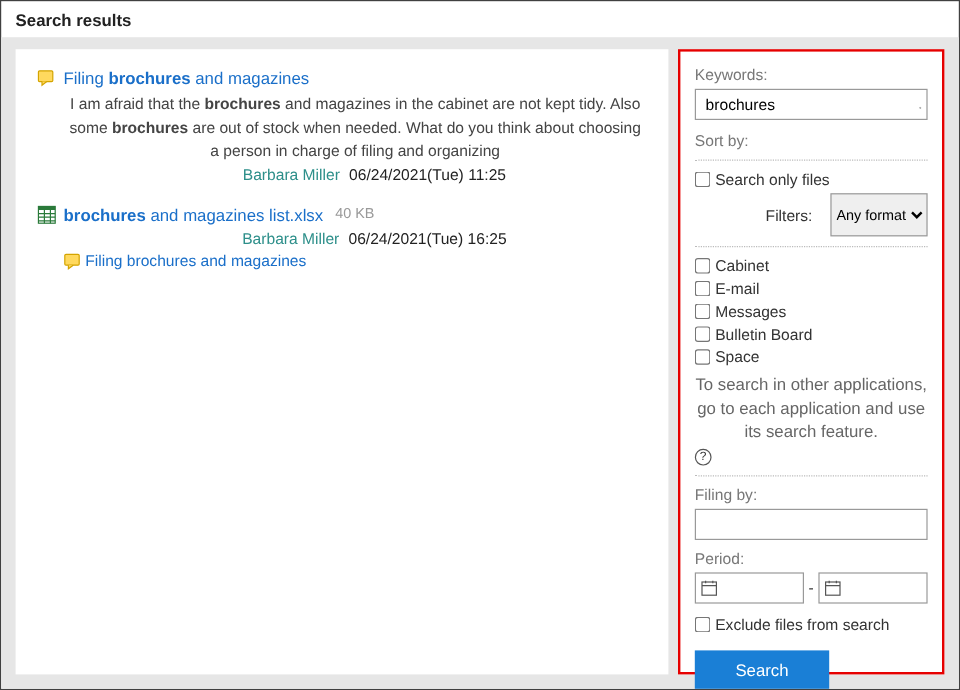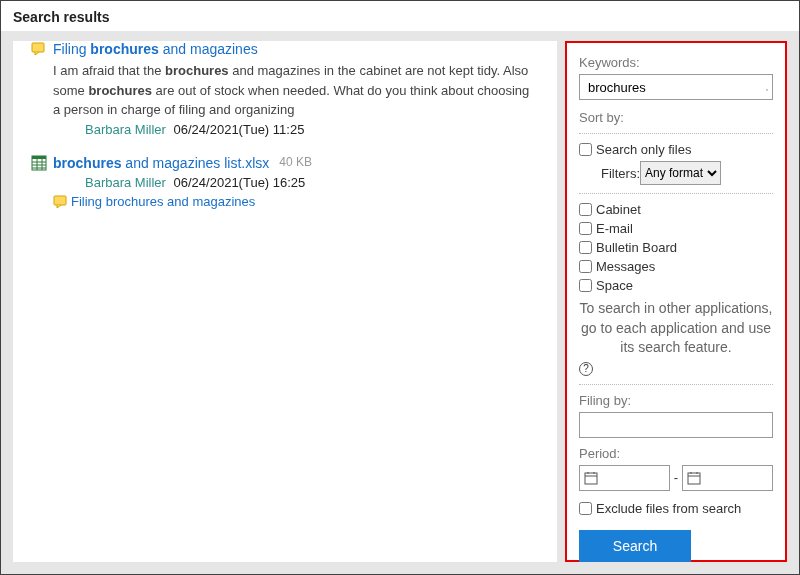--- a/index.html
+++ b/index.html
@@ -29,22 +29,23 @@
     height: calc(100% - 30px);
   }
   .content-row {
     display: flex;
     gap: 8px;
     height: 100%;
   }
   .results-col {
     background: #fff;
     flex: 1;
-    padding: 0 18px;
+    padding: 16px 18px;
     overflow: hidden;
+    text-align: center;
   }
   .filters-col {
     background: #fff;
     width: 222px;
     border: 2px solid #e60000;
     padding: 12px 12px 14px;
   }
   .result-item {
     margin-bottom: 18px;
   }
@@ -114,24 +115,24 @@
     margin-bottom: 4px;
     font-size: 13px;
   }
   .radio-row { margin-right: 12px; }
   .radios { display: flex; flex-wrap: wrap; margin-bottom: 8px; }
   .section-divider {
     border: none;
     border-top: 1px dotted #bbb;
     margin: 8px 0;
   }
-  .filters-sub { margin-left: 22px; display: flex; align-items: center; gap: 0; margin-bottom: 8px; }
+  .filters-sub { margin-left: 22px; display: flex; align-items: center; gap: 15px; margin-bottom: 8px; justify-content: flex-end; }
   .filters-sub select {
     border: 1px solid #999;
-    height: 24px;
+    height: 36px;
     font-size: 12px;
   }
   .help-text { color: #666; font-size: 14px; line-height: 1.4; margin-top: 6px; text-align: center; }
   .help-link-row { display: flex; align-items: center; gap: 4px; margin-top: 4px; }
   .help-link-row a { color: #1a6fc9; text-decoration: none; font-size: 13px; }
   .qmark {
     width: 14px; height: 14px; border: 1px solid #555; border-radius: 50%;
     display: inline-flex; align-items: center; justify-content: center;
     font-size: 10px; color: #333; flex-shrink:0;
   }
@@ -255,25 +256,25 @@
         <label class="chk-row">
             <input type="checkbox" style="">
             <span>Cabinet</span>
           </label>
         <label class="chk-row">
             <input type="checkbox" style="">
             <span>E-mail</span>
           </label>
         <label class="chk-row">
             <input type="checkbox" style="">
+            <span>Messages</span>
+          </label>
+        <label class="chk-row">
+            <input type="checkbox" style="">
             <span>Bulletin Board</span>
-          </label>
-        <label class="chk-row">
-            <input type="checkbox" style="">
-            <span>Messages</span>
           </label>
         <label class="chk-row">
             <input type="checkbox" style="">
             <span>Space</span>
           </label>
 
         <div class="help-text">To search in other applications, go to each application and use its search feature.</div>
         <div class="help-link-row">
           <span class="qmark">?</span>
         </div>

